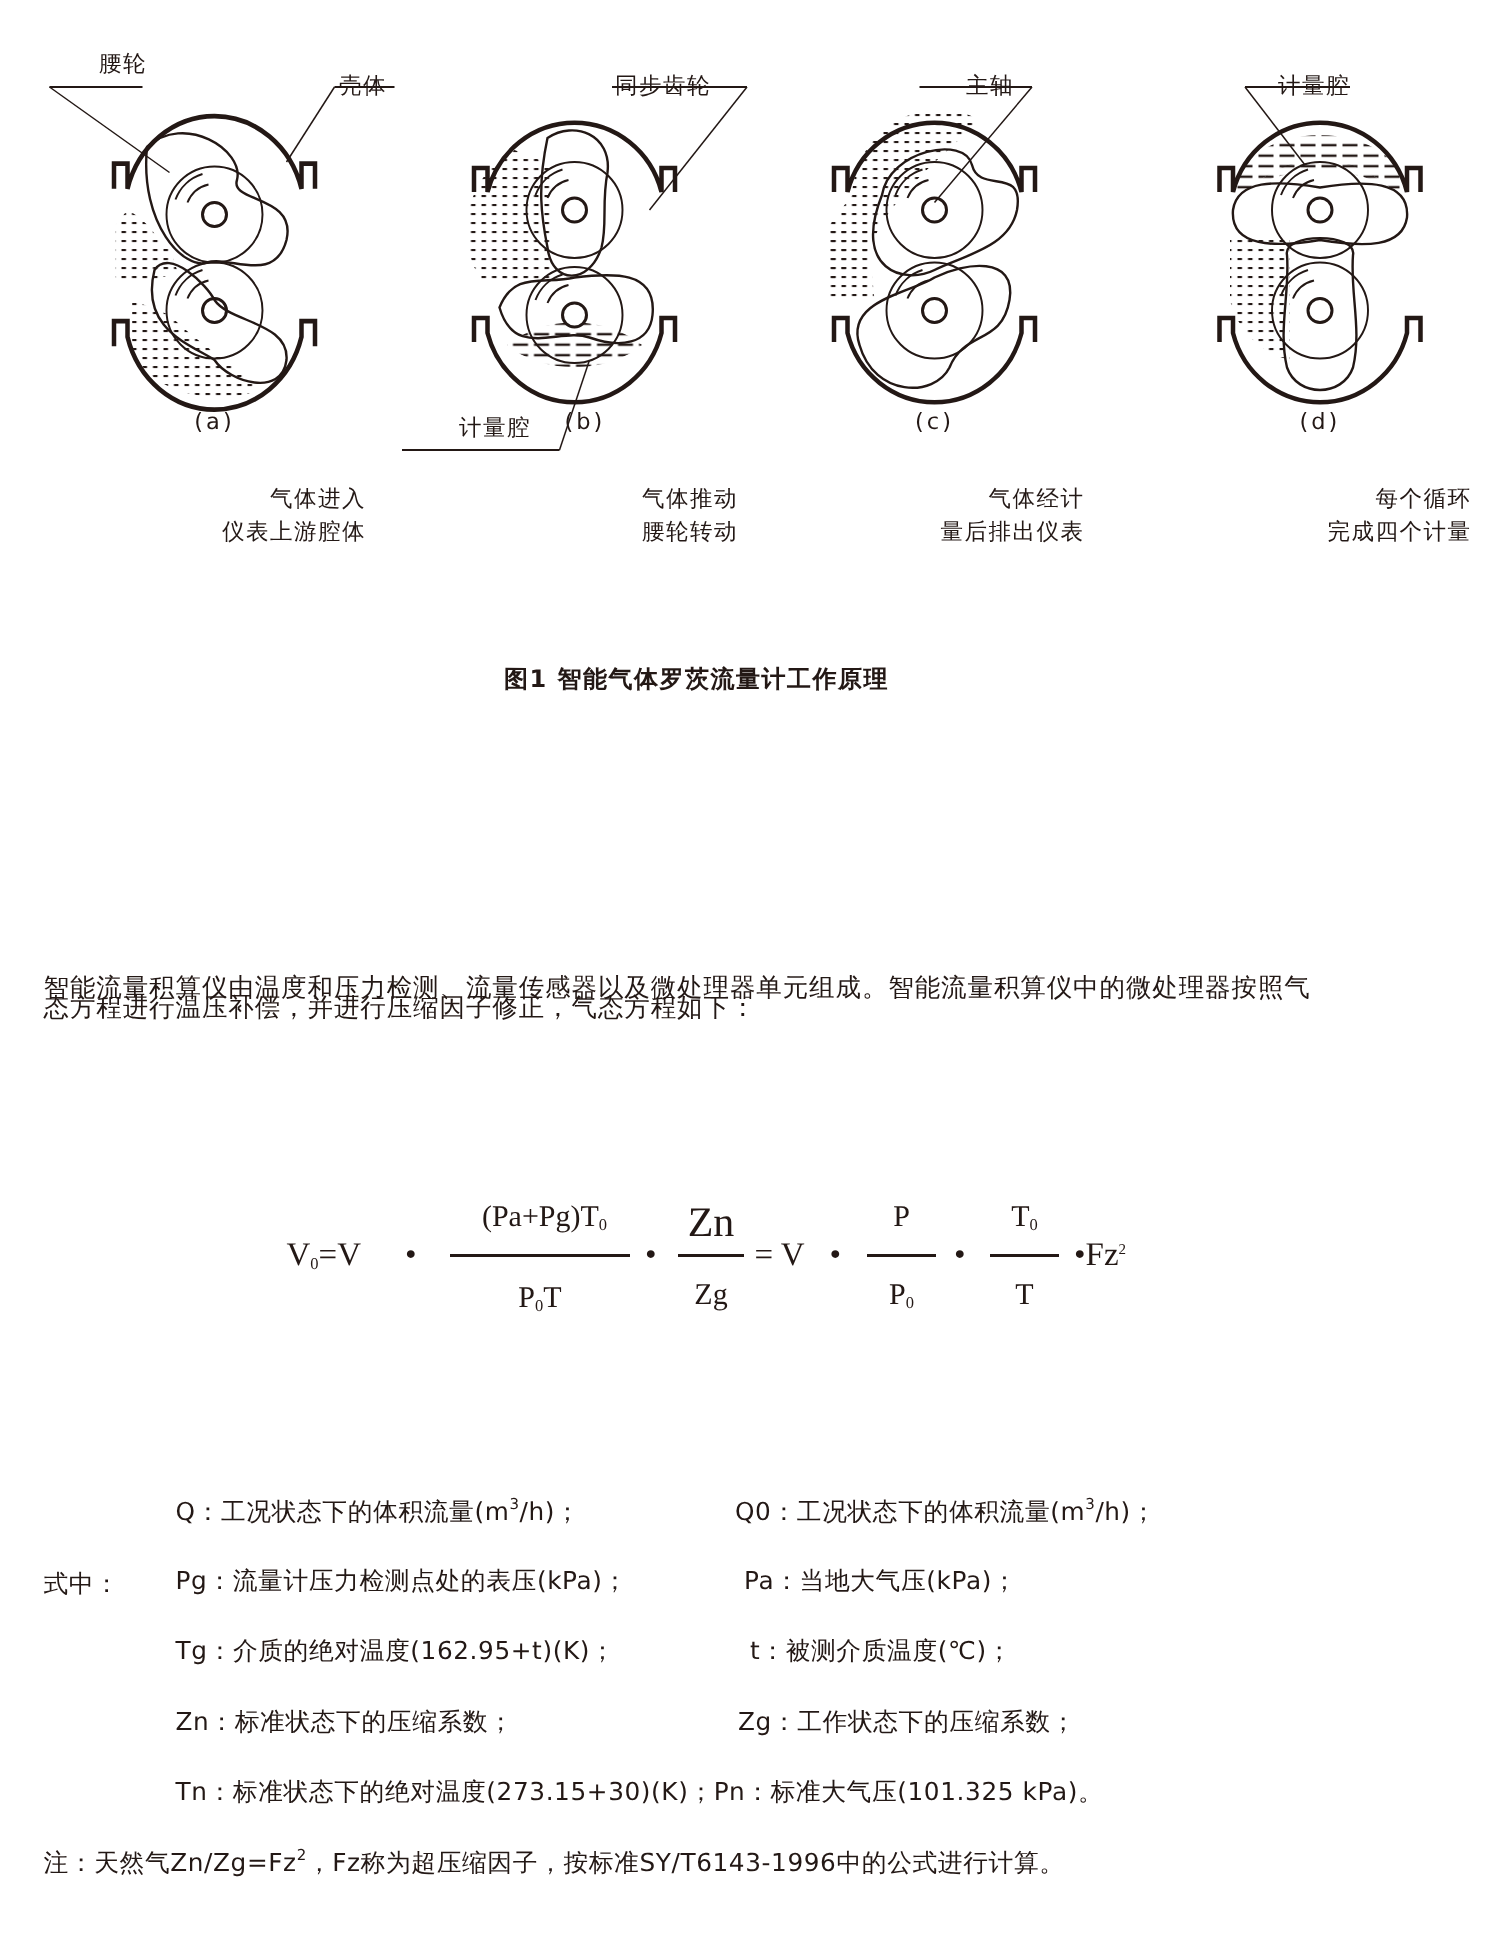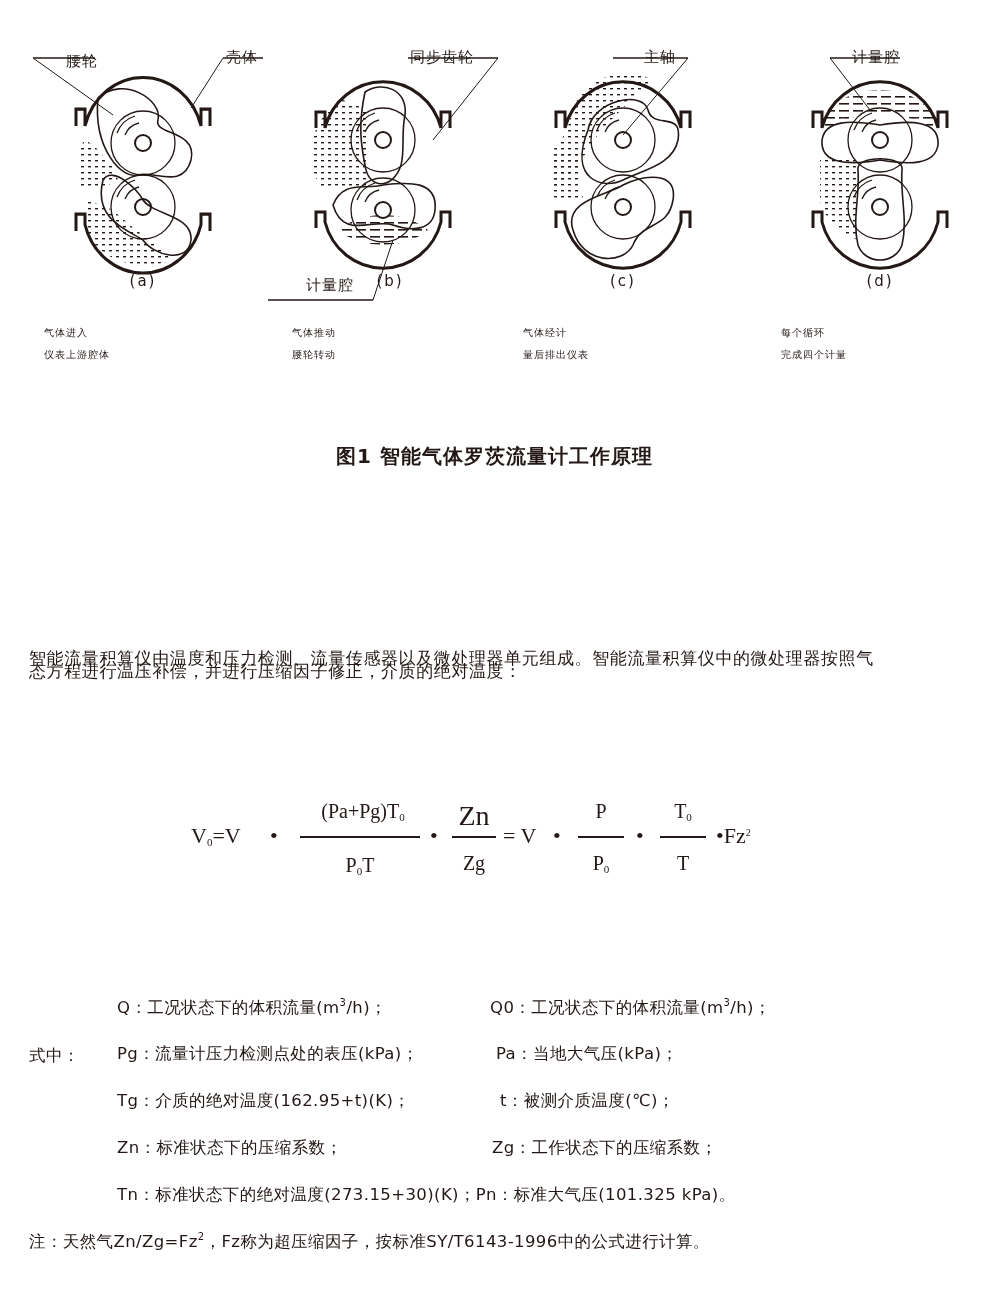--- a/index.html
+++ b/index.html
@@ -1,37 +1,37 @@
 <!DOCTYPE html>
 <html><head>
 <meta charset="utf-8">
 <style>
   html, body { margin:0; padding:0; background:#ffffff; }
   body { width:1000px; height:1296px; position:relative; overflow:hidden;
          font-family:"DejaVu Sans", sans-serif; color:#231815; }
   .abs { position:absolute; }
   .lbl { font-size:15px; letter-spacing:1px; white-space:nowrap; }
   .sub { font-size:15px; letter-spacing:2px; text-align:center; width:60px; }
-  .cap { font-size:10px; line-height:22px; text-align:left; letter-spacing:1px; width:200px;font-family:Liberation Serif, serif; }
-  .title { font-size:20px; font-weight:bold; letter-spacing:1px; white-space:nowrap; }
+  .cap { font-size:15px; line-height:22px; text-align:right; letter-spacing:1px; width:200px;font-family:Liberation Serif, serif; }
+  .title { font-size:16px; font-weight:bold; letter-spacing:1px; white-space:nowrap; }
   .para { font-size:17px; letter-spacing:0.6px; white-space:nowrap; }
   .formula { font-family:"Liberation Serif", "DejaVu Serif", serif; font-size:22px; }
   .fr { position:absolute; text-align:center; }
   .bar { position:absolute; height:1.5px; background:#231815; }
   .def { font-size:16.5px; letter-spacing:0.4px; white-space:nowrap; }
   sup.s { font-size:10px; vertical-align:7px; }
   sub.u { font-size:11px; vertical-align:-3px; }
   svg { position:absolute; overflow:visible; }
 </style>
 </head>
 <body>
 
 <div>
 
-  <span class="abs lbl" style="left:66px;top:52px;">腰轮</span>
+  <span class="abs lbl" style="left:66px;top:33px;">腰轮</span>
   <span class="abs lbl" style="left:226px;top:48px;">壳体</span>
   <span class="abs lbl" style="left:410px;top:48px;">同步齿轮</span>
   <span class="abs lbl" style="left:306px;top:276px;">计量腔</span>
   <span class="abs lbl" style="left:644px;top:48px;">主轴</span>
   <span class="abs lbl" style="left:852px;top:48px;">计量腔</span>
 
   <svg width="1000" height="300" style="left:0;top:0;">
     <defs>
       <pattern id="dots" width="7" height="6" patternUnits="userSpaceOnUse">
         <rect x="1" y="2" width="3" height="1.4" fill="#231815"></rect>
@@ -142,21 +142,21 @@
   <div class="abs cap" style="left:781px;top:322px;">
     <div>每个循环</div>
     <div>完成四个计量</div>
   </div>
 
   <div class="abs title" style="left:336px;top:443px;">图1  智能气体罗茨流量计工作原理</div>
 </div>
 
 <div>
   <div class="abs para" style="left:29px;top:647px;">智能流量积算仪由温度和压力检测、流量传感器以及微处理器单元组成。智能流量积算仪中的微处理器按照气</div>
-  <div class="abs para" style="left:29px;top:660px;">态方程进行温压补偿，并进行压缩因子修正，介质的绝对温度：</div>
+  <div class="abs para" style="left:29px;top:660px;">态方程进行温压补偿，并进行压缩因子修正，气态方程如下：</div>
 </div>
 
 <div class="abs formula" style="left:0;top:790px;width:1000px;height:100px;">
   <span class="abs" style="left:191px;top:33px;"><span>V</span><sub class="u">0</sub><span>=V</span></span>
   <span class="abs" style="left:270px;top:33px;">•</span>
 
   <span class="fr" style="left:303px;top:10px;width:120px;font-size:20px;font-family:Liberation Serif, serif;"><span>(Pa+Pg)T</span><sub class="u">0</sub></span>
   <div class="bar" style="left:300px;top:46px;width:120px;"></div>
   <span class="fr" style="left:300px;top:64px;width:120px;font-size:20px;"><span>P</span><sub class="u">0</sub><span>T</span></span>
 

